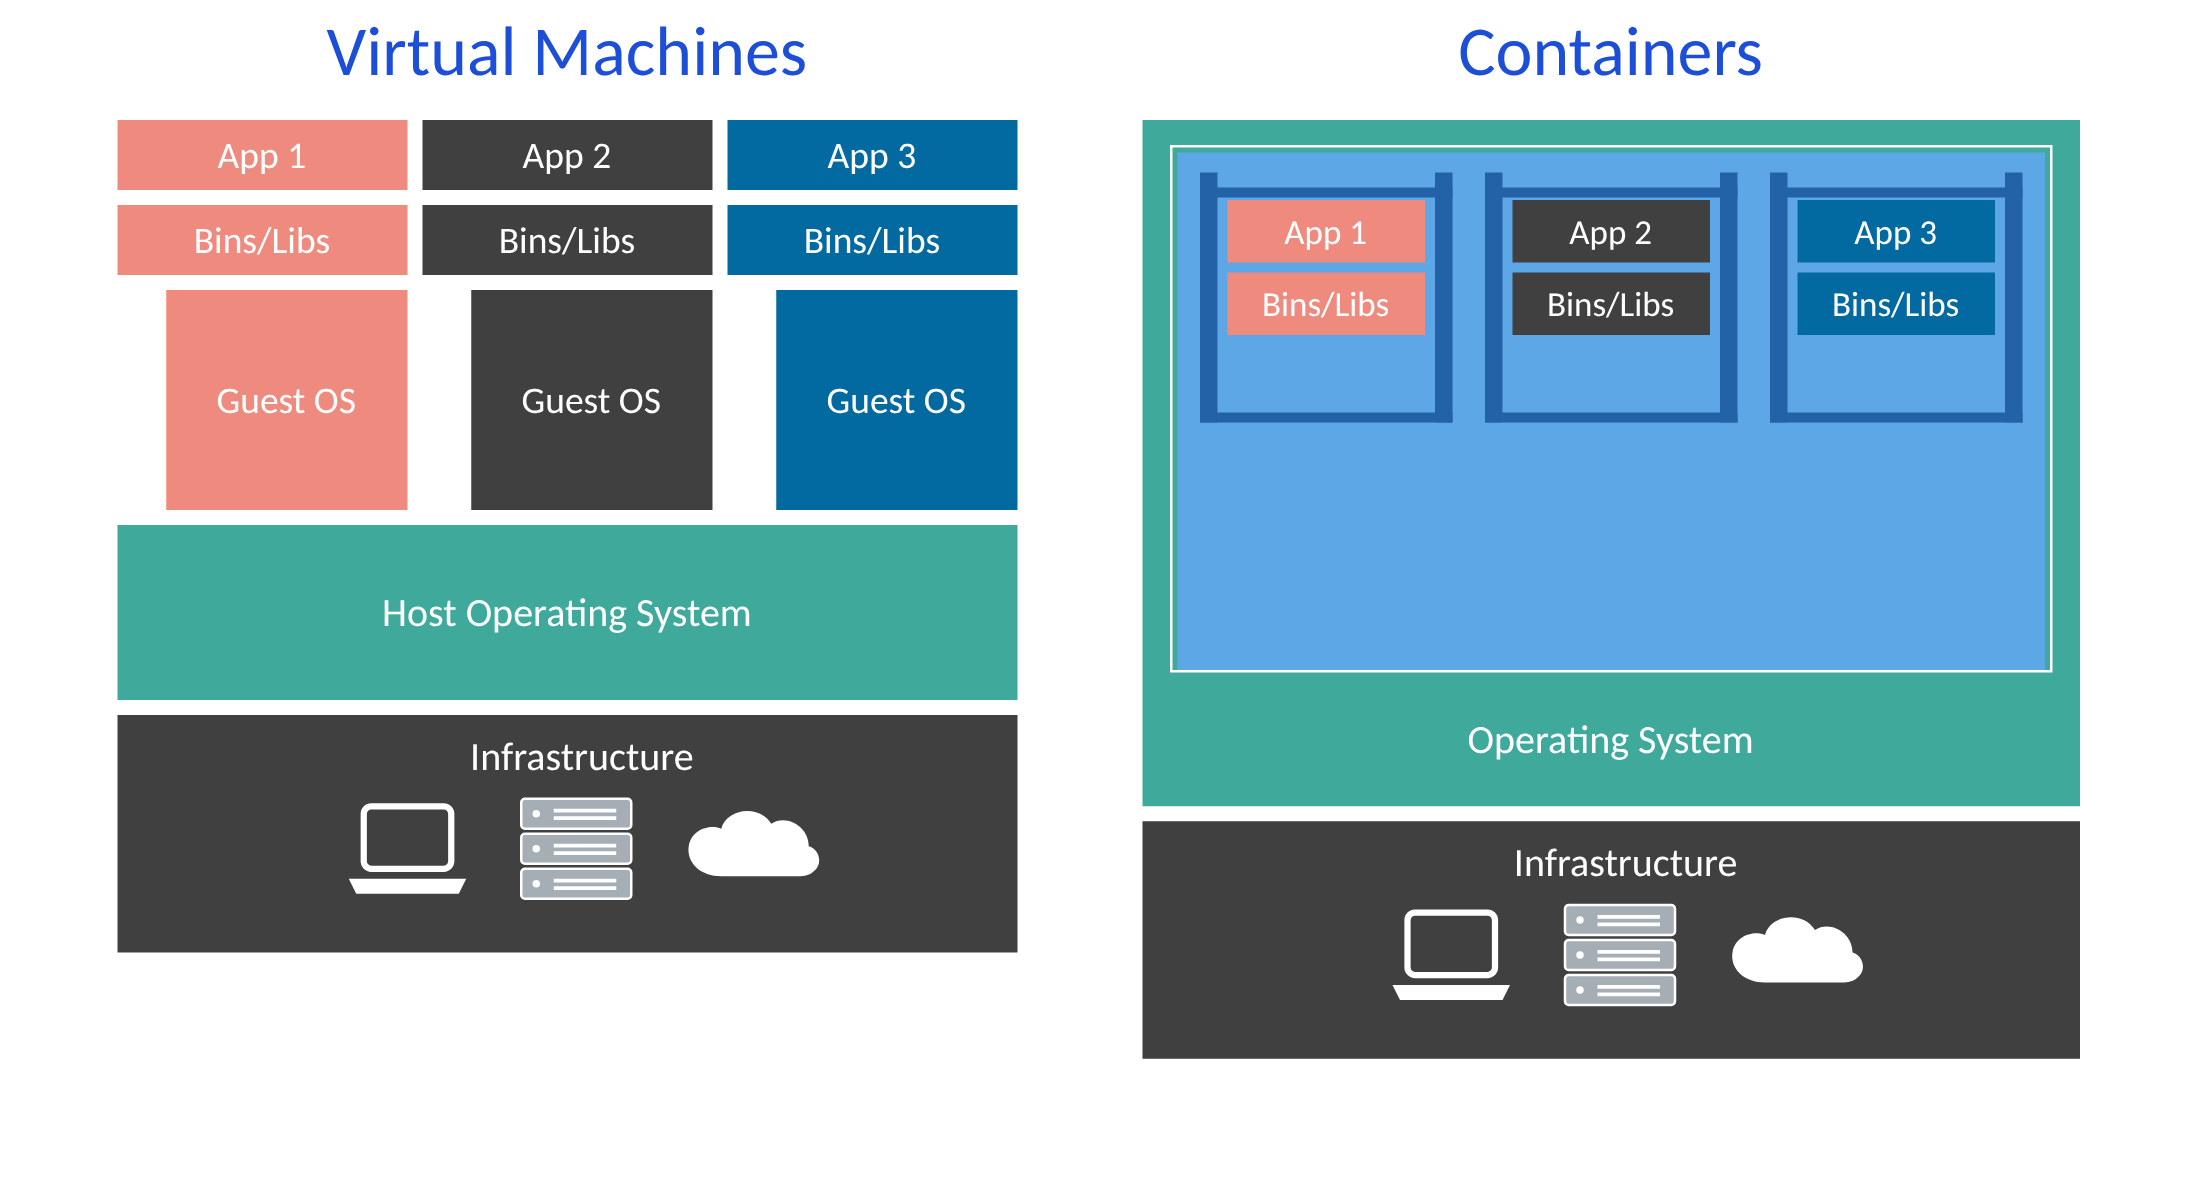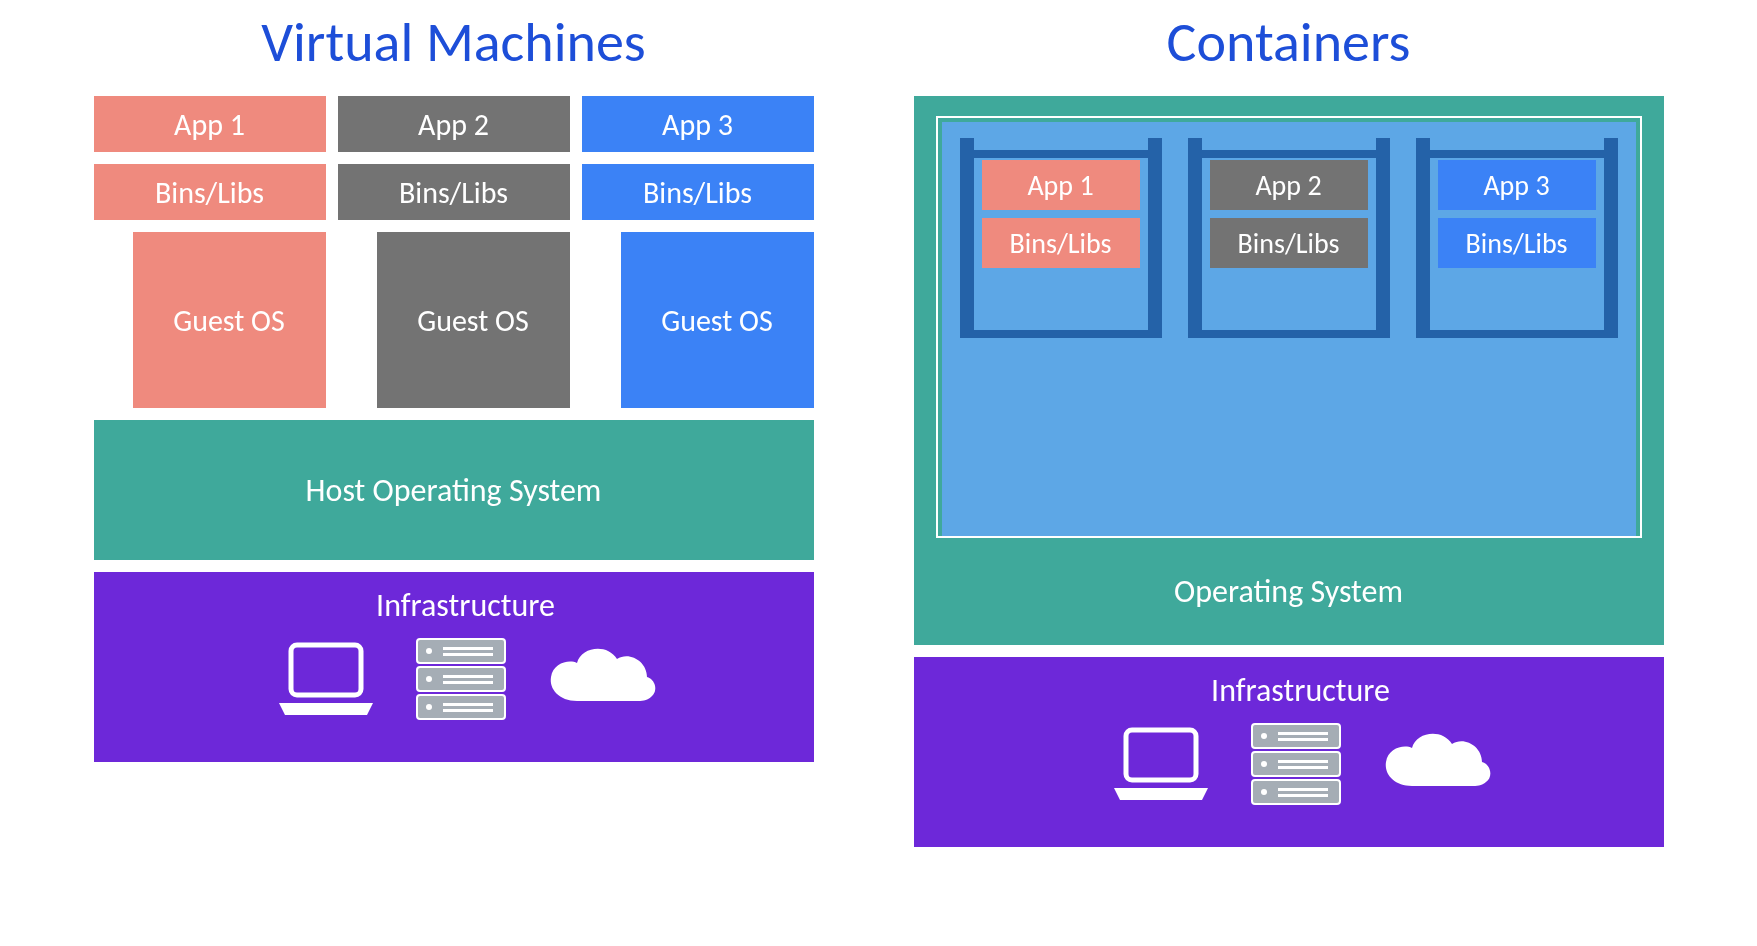--- a/index.html
+++ b/index.html
@@ -40,40 +40,40 @@
       color: #fff;
       display: flex;
       align-items: center;
       justify-content: center;
       font-size: 30px;
     }
     .h-app { height: 56px; }
     .h-bins { height: 56px; }
     .h-guest { height: 176px; margin-left: 39px; }
     .c1 { background: #ef8a7e; }
-    .c2 { background: #737373; }
-    .c3 { background: #3b82f6; }
+    .c2 { background: #404040; }
+    .c3 { background: #0369a1; }
     .hypervisor {
       background: #e8e0d8;
       color: #1a1a1a;
       height: 100px;
       display:flex; align-items:center; justify-content:center;
       font-size: 32px;
       margin-bottom: 12px;
     }
     .host-os {
       background: #3fa99b;
       color: #fff;
       height: 140px;
       display:flex; align-items:center; justify-content:center;
       font-size: 32px;
       margin-bottom: 12px;
     }
     .infra {
-      background: #6d28d9;
+      background: #404040;
       color: #fff;
       height: 190px;
       display:flex;
       flex-direction: column;
       align-items: center;
       justify-content: flex-start;
       font-size: 32px;
       padding-top: 14px;
       padding-left: 24px;
     }

